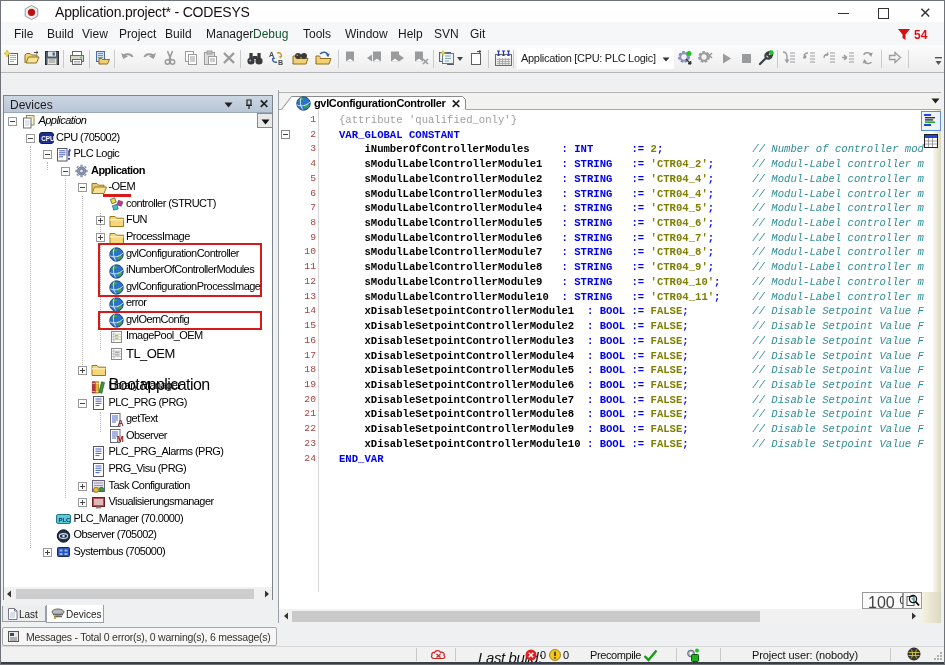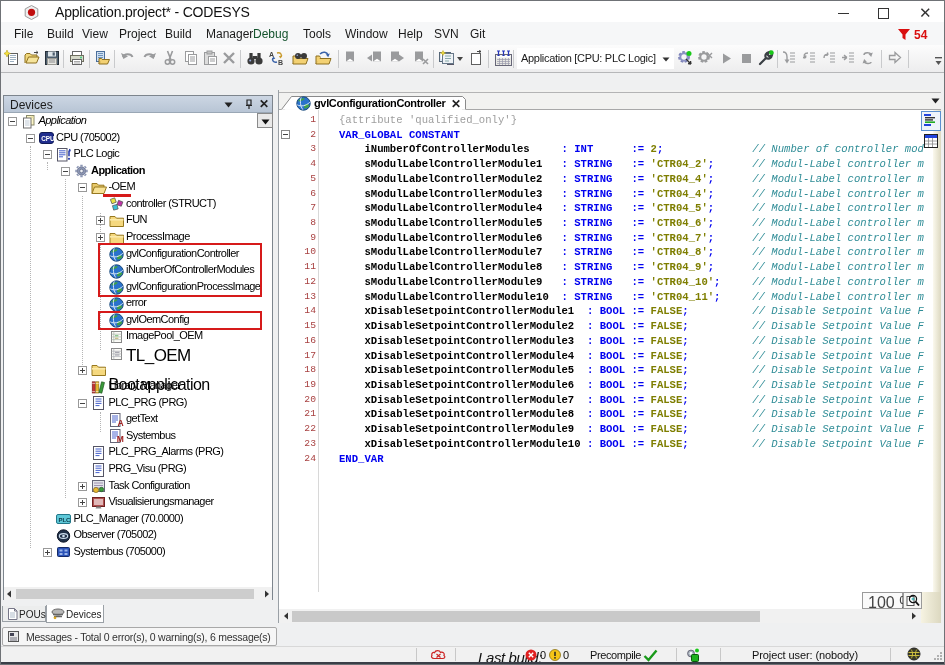--- a/index.html
+++ b/index.html
@@ -514,21 +514,21 @@
     </svg>
   </div>
 <div class="a" style="left:126.0px;top:329.4px;font-size:11px;letter-spacing:-0.55px;color:#000;white-space:nowrap;">ImagePool_OEM</div>
 <div class="a" style="left:108.5px;top:346.5px;">
     <svg width="15" height="14" viewBox="0 0 15 14">
       <rect x="2.5" y="1.5" width="10" height="11" fill="#fcfcf8" stroke="#888"></rect>
       <path d="M4.8 1.5 v11 M2.5 4.2h10 M2.5 6.9h10 M2.5 9.6h10" stroke="#aaaeb4" stroke-width="0.7"></path>
       <path d="M6 5.3h4.5M6 8h4.5" stroke="#778" stroke-width="0.8"></path>
     </svg>
   </div>
-<div class="a" style="left:126.0px;top:346.0px;font-size:17px;letter-spacing:-0.55px;color:#000;white-space:nowrap;">TL_OEM</div>
+<div class="a" style="left:126.0px;top:346.0px;font-size:13px;letter-spacing:-0.55px;color:#000;white-space:nowrap;">TL_OEM</div>
 <div class="a" style="left:78px;top:365.6px;">
     <svg width="9" height="9" viewBox="0 0 9 9">
       <rect x="0.5" y="0.5" width="8" height="8" fill="#fff" stroke="#999"></rect>
       <path d="M2 4.5h5M4.5 2v5" stroke="#444"></path>
     </svg>
   </div>
 <div class="a" style="left:91px;top:363.1px;">
     <svg width="16" height="14" viewBox="0 0 16 14">
       <path d="M1 12.5 L1 2.5 L6 2.5 L7.5 4.2 L14.5 4.2 L14.5 12.5 Z" fill="#f5d87e" stroke="#97781f"></path>
       <path d="M1 5.8 L14.5 5.8" stroke="#fbeaa8" stroke-width="1.6"></path>
@@ -566,21 +566,21 @@
     </svg>
   </div>
 <div class="a" style="left:126.0px;top:412.3px;font-size:11px;letter-spacing:-0.55px;color:#000;white-space:nowrap;">getText</div>
 <div class="a" style="left:108.5px;top:429.3px;">
     <svg width="16" height="14" viewBox="0 0 16 14">
       <rect x="1.5" y="0.5" width="9.5" height="13" fill="#fff" stroke="#667"></rect>
       <path d="M3 3h6M3 5h6M3 7h6M3 9h4" stroke="#3a56c8" stroke-width="0.9"></path>
       <text x="7.8" y="13.4" font-size="8.5" font-weight="bold" fill="#a02020" font-family="Liberation Sans">M</text>
     </svg>
   </div>
-<div class="a" style="left:126.0px;top:428.8px;font-size:11px;letter-spacing:-0.55px;color:#000;white-space:nowrap;">Systembus</div>
+<div class="a" style="left:126.0px;top:428.8px;font-size:11px;letter-spacing:-0.55px;color:#000;white-space:nowrap;">Observer</div>
 <div class="a" style="left:91px;top:445.9px;">
     <svg width="15" height="14" viewBox="0 0 15 14">
       <rect x="2.5" y="0.5" width="10" height="13" fill="#fff" stroke="#556"></rect>
       <path d="M4.5 3h6M4.5 5.2h6M4.5 7.4h6M4.5 9.6h4" stroke="#3a56c8" stroke-width="0.95"></path>
     </svg>
   </div>
 <div class="a" style="left:108.5px;top:445.4px;font-size:11px;letter-spacing:-0.55px;color:#000;white-space:nowrap;">PLC_PRG_Alarms (PRG)</div>
 <div class="a" style="left:91px;top:462.5px;">
     <svg width="15" height="14" viewBox="0 0 15 14">
       <rect x="2.5" y="0.5" width="10" height="13" fill="#fff" stroke="#556"></rect>
@@ -667,21 +667,21 @@
 <div class="a" style="left:16px;top:588.5px;width:238px;height:10px;background:#cdcdcd;"></div>
 
 <div class="a" style="left:2px;top:606px;width:44px;height:16px;background:#eceded;border:1px solid #9aa0a6;border-top:none;box-sizing:border-box;"></div>
 <div class="a" style="left:7px;top:608px;">
     <svg width="12" height="13" viewBox="0 0 12 13">
       <path d="M1.5 0.5 h6 l2.5 2.5 v8.5 h-8.5 Z" fill="#fff" stroke="#778"></path>
       <path d="M7.5 0.5 L7.5 3 L10 3" fill="none" stroke="#778"></path>
       <path d="M3 5h5M3 7h5M3 9h5" stroke="#9ab" stroke-width="0.8"></path>
     </svg>
   </div>
-<div class="a" style="left:19px;top:609px;font-size:10px;color:#222;">POUs</div>
+<div class="a" style="left:19px;top:609px;font-size:10px;color:#222;">Last</div>
 <div class="a" style="left:46px;top:605px;width:58px;height:18px;background:#fff;border:1px solid #9aa0a6;border-top:none;box-sizing:border-box;"></div>
 <div class="a" style="left:51px;top:608px;">
     <svg width="14" height="13" viewBox="0 0 14 13">
       <ellipse cx="7" cy="4" rx="6" ry="3" fill="#b8b8b8" stroke="#666"></ellipse>
       <path d="M2 6.5 h10 M3 8.5 h8" stroke="#666" stroke-width="1.4"></path>
       <circle cx="4" cy="9.8" r="1.4" fill="#d9a520"></circle>
     </svg>
   </div>
 <div class="a" style="left:66px;top:609px;font-size:10px;color:#222;">Devices</div>
 

